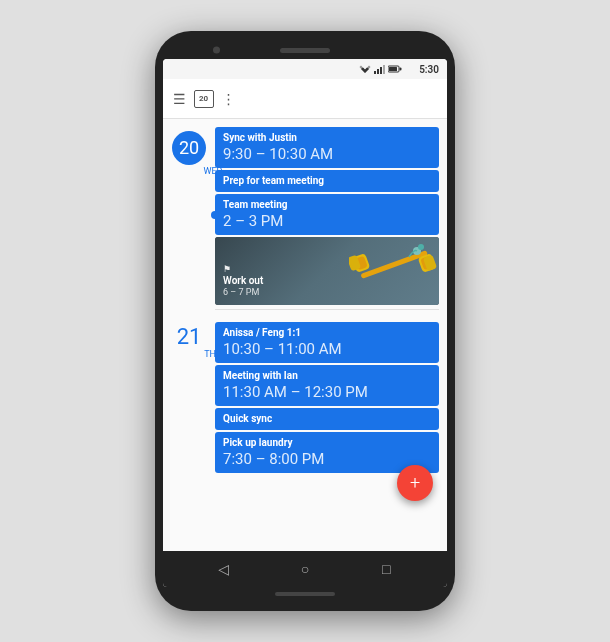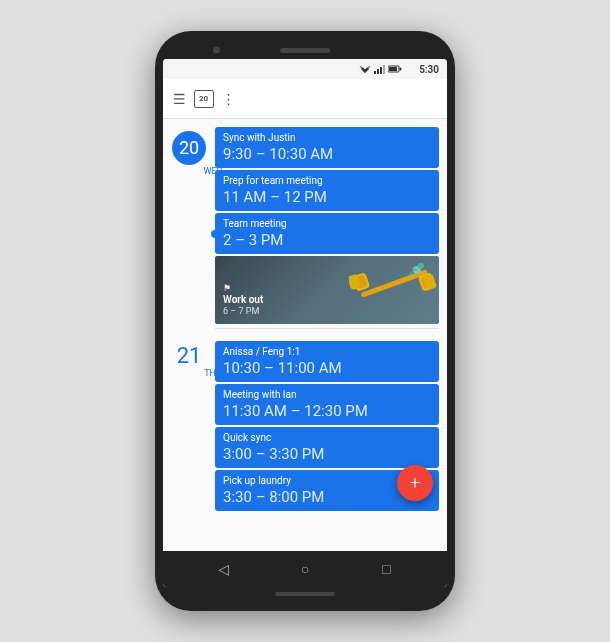--- a/index.html
+++ b/index.html
@@ -198,21 +198,21 @@
     .event-card {
       background: #1a73e8;
       border-radius: 3px;
       padding: 5px 8px;
       cursor: pointer;
       position: relative;
     }
 
     .event-title {
       font-size: 10px;
-      font-weight: 400;
+      font-weight: 700;
       color: #fff;
       line-height: 1.2;
     }
 
     .event-time {
       font-size: 15px;
       color: rgba(255,255,255,0.85);
       margin-top: 1px;
     }
 
@@ -394,21 +394,20 @@
         </div>
         <div class="day-events">
 
           <div class="event-card">
             <div class="event-title">Sync with Justin</div>
             <div class="event-time">9:30 – 10:30 AM</div>
           </div>
 
           <div class="event-card">
             <div class="event-title">Prep for team meeting</div>
-            <div class="event-time">11 AM – 12 PM</div>
           </div>
 
           <div class="event-card" style="position:relative;">
             <div class="event-title">Team meeting</div>
             <div class="event-time">2 – 3 PM</div>
             <div class="current-time-dot"></div>
           </div>
 
           <div class="event-card workout">
             <div class="workout-bg">
@@ -456,26 +455,25 @@
             <div class="event-time">10:30 – 11:00 AM</div>
           </div>
 
           <div class="event-card">
             <div class="event-title">Meeting with Ian</div>
             <div class="event-time">11:30 AM – 12:30 PM</div>
           </div>
 
           <div class="event-card">
             <div class="event-title">Quick sync</div>
-            <div class="event-time">3:00 – 3:30 PM</div>
           </div>
 
           <div class="event-card">
             <div class="event-title">Pick up laundry</div>
-            <div class="event-time">3:30 – 8:00 PM</div>
+            <div class="event-time">7:30 – 8:00 PM</div>
           </div>
 
         </div>
       </div>
 
       <div class="fab">
         <span class="fab-plus">+</span>
       </div>
 
     </div>

